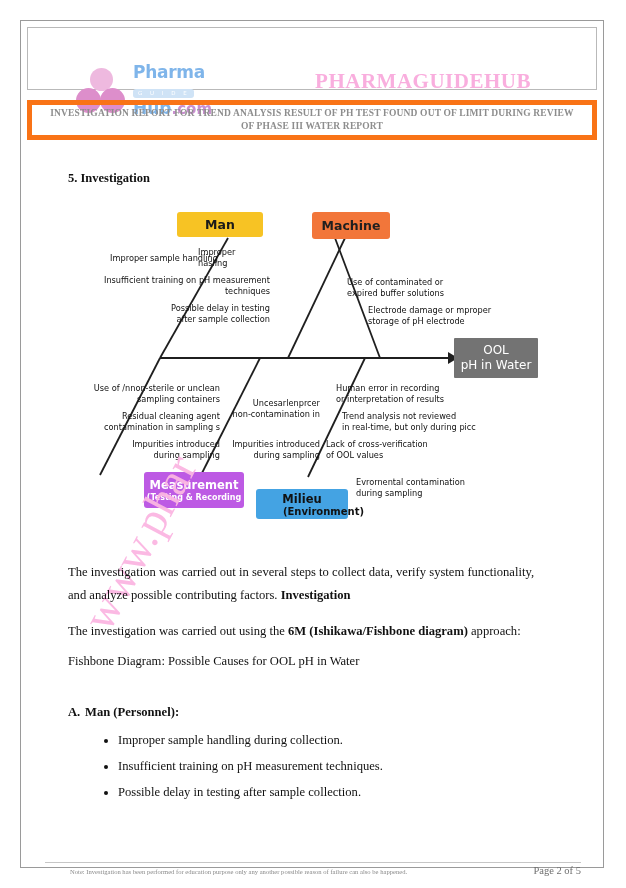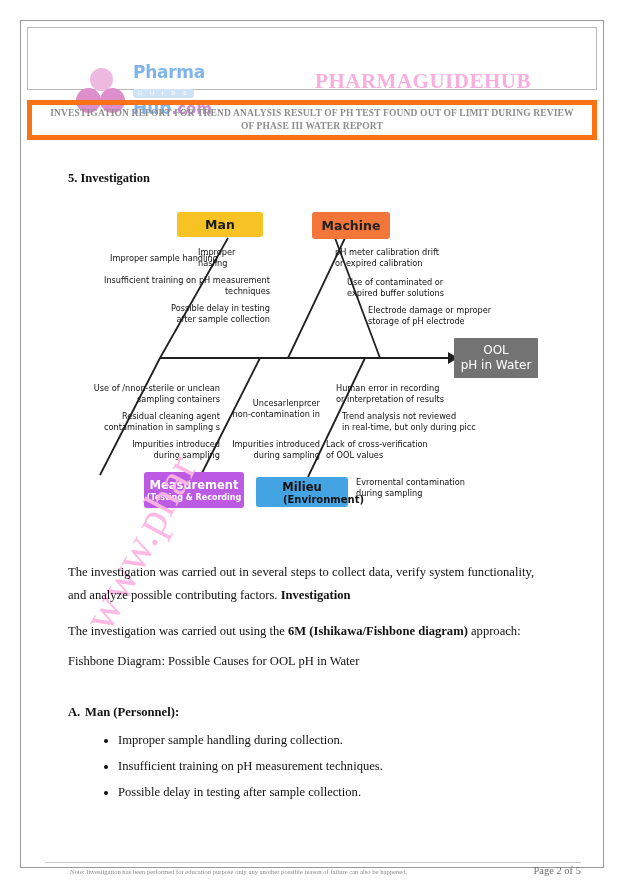--- a/index.html
+++ b/index.html
@@ -192,21 +192,21 @@
     background: #bd5ae4;
     color: #ffffff;
     font-size: 11.5px;
   }
   .cat-measurement .sub {
     font-size: 8px;
     font-weight: bold;
     margin-top: 1px;
   }
   .cat-milieu {
-    left: 196px; top: 272px;
+    left: 196px; top: 284px;
     width: 92px; height: 30px;
     background: #44a3e3;
     color: #111111;
     font-size: 11.5px;
   }
   .cat-milieu .sub {
     font-size: 10px;
     font-weight: bold;
     margin-top: 0px;
     padding-left: 43px;
@@ -382,22 +382,20 @@
     </div>
 
     <div class="cause right" style="left:18px; top:48px; width:140px;">Improper sample handling</div>
     <div class="cause left" style="left:138px; top:42px; width:70px;">Improper
 nasling</div>
     <div class="cause right" style="left:24px; top:70px; width:186px;">Insufficient training on pH measurement
 techniques</div>
     <div class="cause right" style="left:60px; top:98px; width:150px;">Possible delay in testing
 after sample collection</div>
 
-    <div class="cause left" style="left:275px; top:42px; width:160px;">pH meter calibration drift
-or expired calibration</div>
     <div class="cause left" style="left:287px; top:72px; width:160px;">Use of contaminated or
 expired buffer solutions</div>
     <div class="cause left" style="left:308px; top:100px; width:180px;">Electrode damage or mproper
 storage of pH electrode</div>
 
     <div class="cause right" style="left:0px; top:178px; width:160px;">Use of /nnon-sterile or unclean
 sampling containers</div>
     <div class="cause right" style="left:-5px; top:206px; width:165px;">Residual cleaning agent
 contamination in sampling s</div>
     <div class="cause right" style="left:18px; top:234px; width:142px;">Impurities introduced

